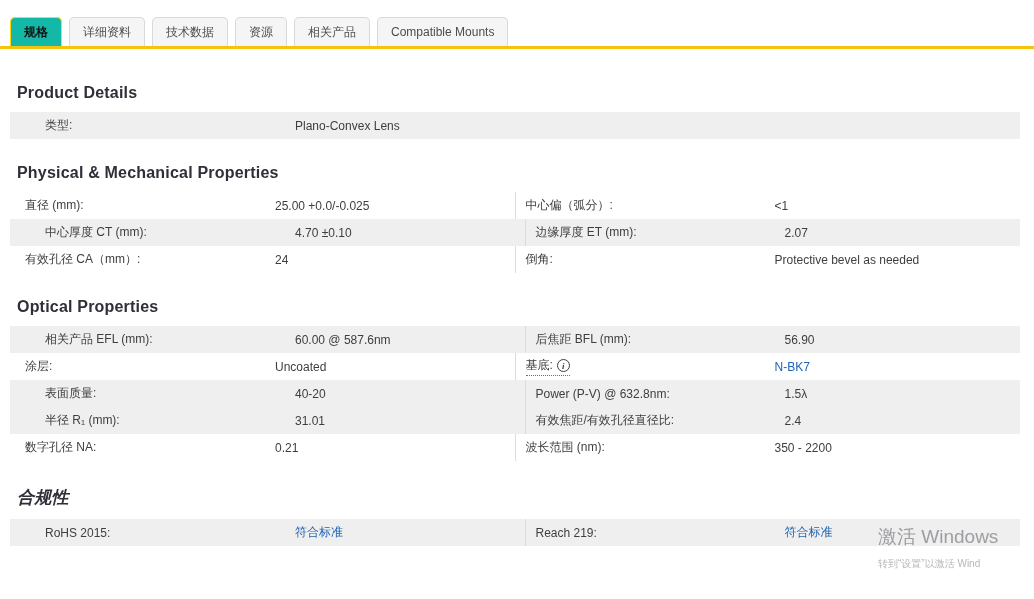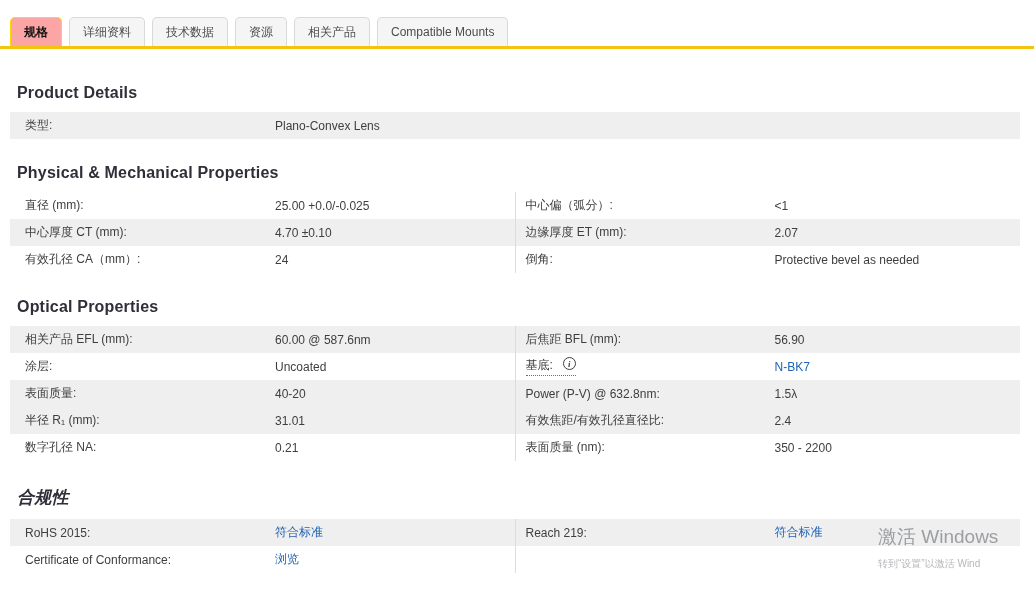--- a/index.html
+++ b/index.html
@@ -5,43 +5,43 @@
   * { margin:0; padding:0; box-sizing:border-box; }
   html,body { width:1034px; height:599px; background:#ffffff; overflow:hidden; position:relative;
     font-family:"Liberation Sans","DejaVu Sans",sans-serif; }
 
   
   .tabbar { display:flex; align-items:flex-end; gap:7px; padding:17px 0 0 10px;
     border-bottom:3px solid #f3c40e; }
   .tab { display:flex; align-items:center; height:29px; padding:0 13px;
     background:#f5f5f5; border:1px solid #d9d9d9; border-bottom:none;
     border-radius:5px 5px 0 0; font-size:12px; color:#4c4c4c; cursor:pointer; white-space:nowrap; }
-  .tab.active { background:#fca5a5; border-color:#ffd805; color:#141414; font-weight:700; }
+  .tab.active { background:#14b8a6; border-color:#ffd805; color:#141414; font-weight:700; }
 
   
   .content { padding:0 14px 0 10px; }
   .section-title { margin:25px 0 10px 7px; font-size:16px; font-weight:700;
     color:#2f2f39; letter-spacing:.2px; }
   .section-title.first { margin-top:35px; }
   .section-title.cjk { font-size:17px;font-style:italic; }
 
   .spec-table { width:1010px; }
   .spec-row { display:flex; min-height:27px; align-items:stretch; font-size:12px; color:#3e3e3e; }
-  .spec-row.gray { background:#efefef; }
+  .spec-row.gray { background:#efefef;padding-left:20px; }
   .half { flex:1; display:flex; align-items:center; min-height:27px; }
   .half.right { border-left:1px solid #dcdcdc; }
   .cell-label { width:265px; flex-shrink:0; padding-left:15px; }
   .half.right .cell-label { width:259px; padding-left:10px; }
   .cell-value { padding-right:6px; }
   .full-label { width:265px; flex-shrink:0; padding-left:15px; }
 
   a.spec-link { color:#1e63b4; text-decoration:none; cursor:pointer; }
 
   .tooltip-label { border-bottom:1px dotted #6e6e6e; padding-bottom:1px;
-    display:inline-flex; align-items:flex-start; gap:10px; }
+    display:inline-flex; align-items:center; gap:4px; }
   .info-icon { display:inline-flex; align-items:center; justify-content:center;
     width:13px; height:13px; border:1px solid #3e3e3e; border-radius:50%;
     font-size:9px; font-style:italic; font-weight:700; color:#3e3e3e;
     font-family:"Liberation Serif","DejaVu Serif",serif; cursor:pointer; }
 
   
   .watermark { position:absolute; left:878px; top:524px; z-index:5; pointer-events:none; }
   .watermark .wm1 { font-size:19px; color:rgba(128,131,135,0.75); white-space:nowrap; }
   .watermark .wm2 { font-size:10px; color:rgba(140,143,147,0.65); white-space:nowrap; margin-top:7px; }
 </style>
@@ -160,21 +160,21 @@
         <div class="cell-value">2.4</div>
       </div>
     </div>
 
     <div class="spec-row">
       <div class="half">
         <div class="cell-label">数字孔径 NA:</div>
         <div class="cell-value">0.21</div>
       </div>
       <div class="half right">
-        <div class="cell-label">表面质量 (nm):</div>
+        <div class="cell-label">波长范围 (nm):</div>
         <div class="cell-value">350 - 2200</div>
       </div>
     </div>
   </div>
 
   <div class="section-title cjk">合规性</div>
   <div class="spec-table">
 
     <div class="spec-row gray">
       <div class="half">
@@ -184,32 +184,20 @@
         </div>
       </div>
       <div class="half right">
         <div class="cell-label">Reach 219:</div>
         <div class="cell-value">
           <a class="spec-link">符合标准</a>
         </div>
       </div>
     </div>
 
-    <div class="spec-row">
-      <div class="half">
-        <div class="cell-label">Certificate of Conformance:</div>
-        <div class="cell-value">
-          <a class="spec-link">浏览</a>
-        </div>
-      </div>
-      <div class="half right">
-        <div class="cell-label"></div>
-        <div class="cell-value"></div>
-      </div>
-    </div>
   </div>
 
 </div>
 
 <div class="watermark">
   <div class="wm1">激活 Windows</div>
   <div class="wm2">转到“设置”以激活 Wind</div>
 </div>
 
 </body></html>

